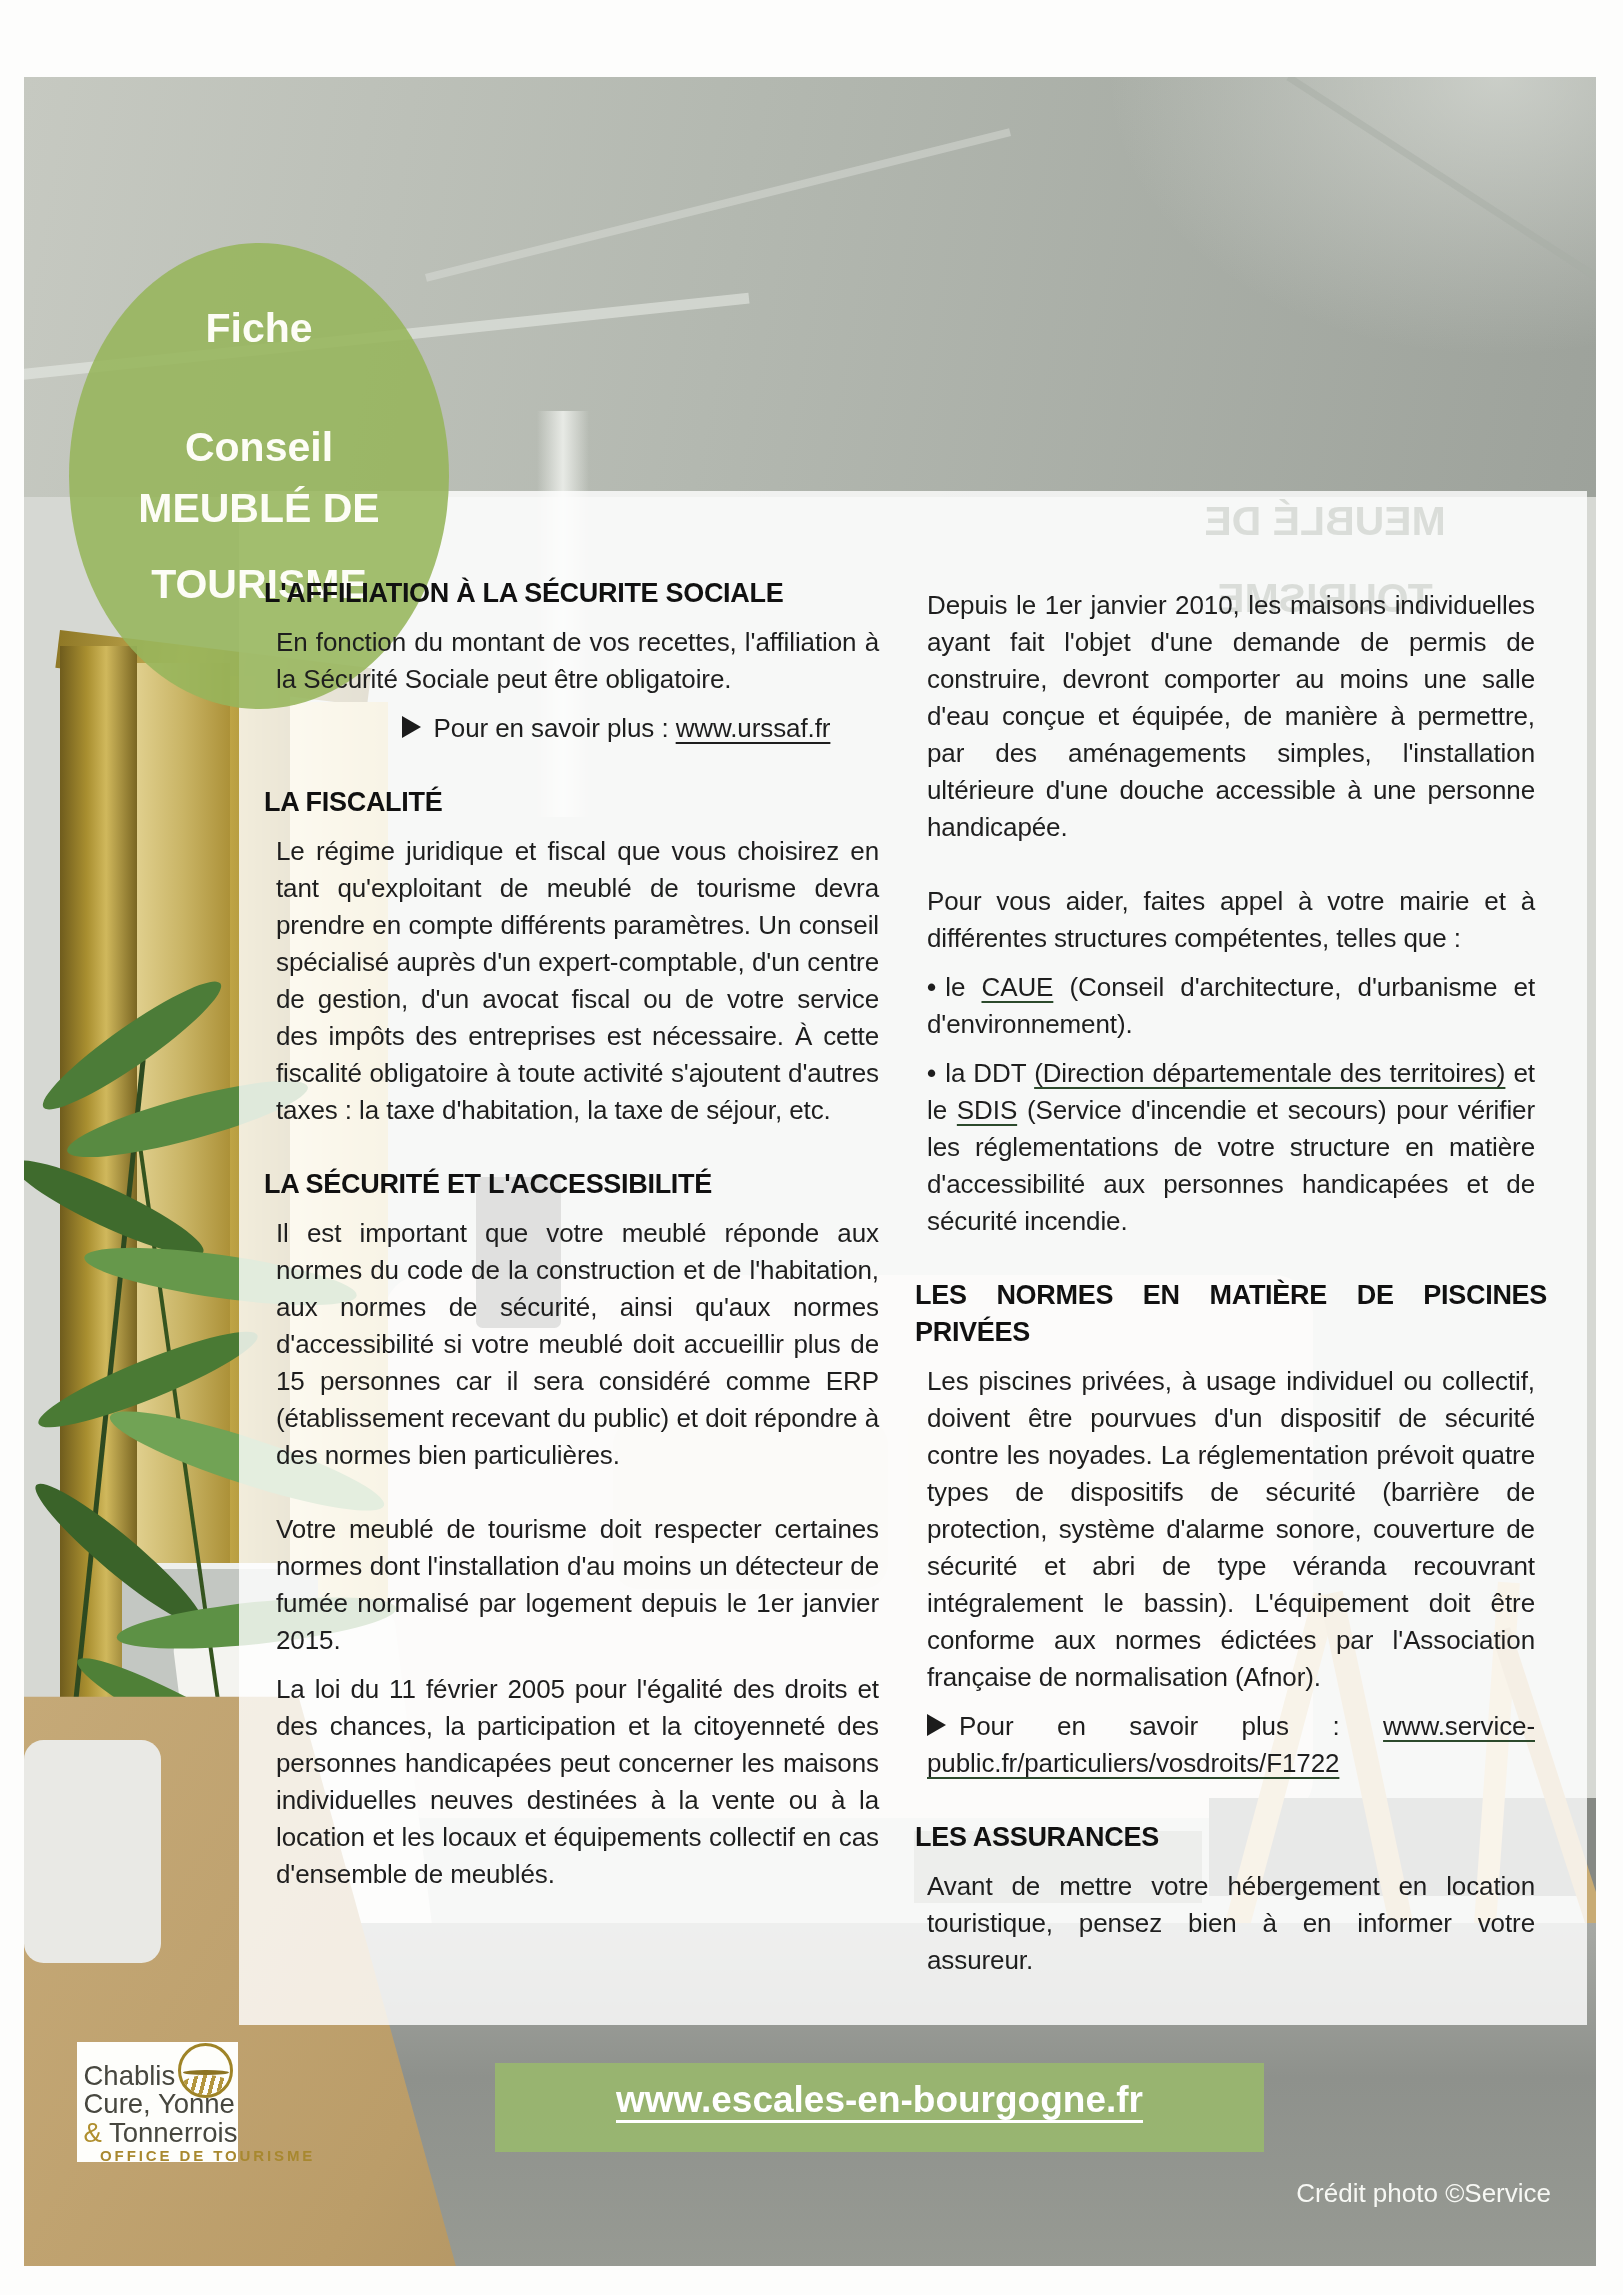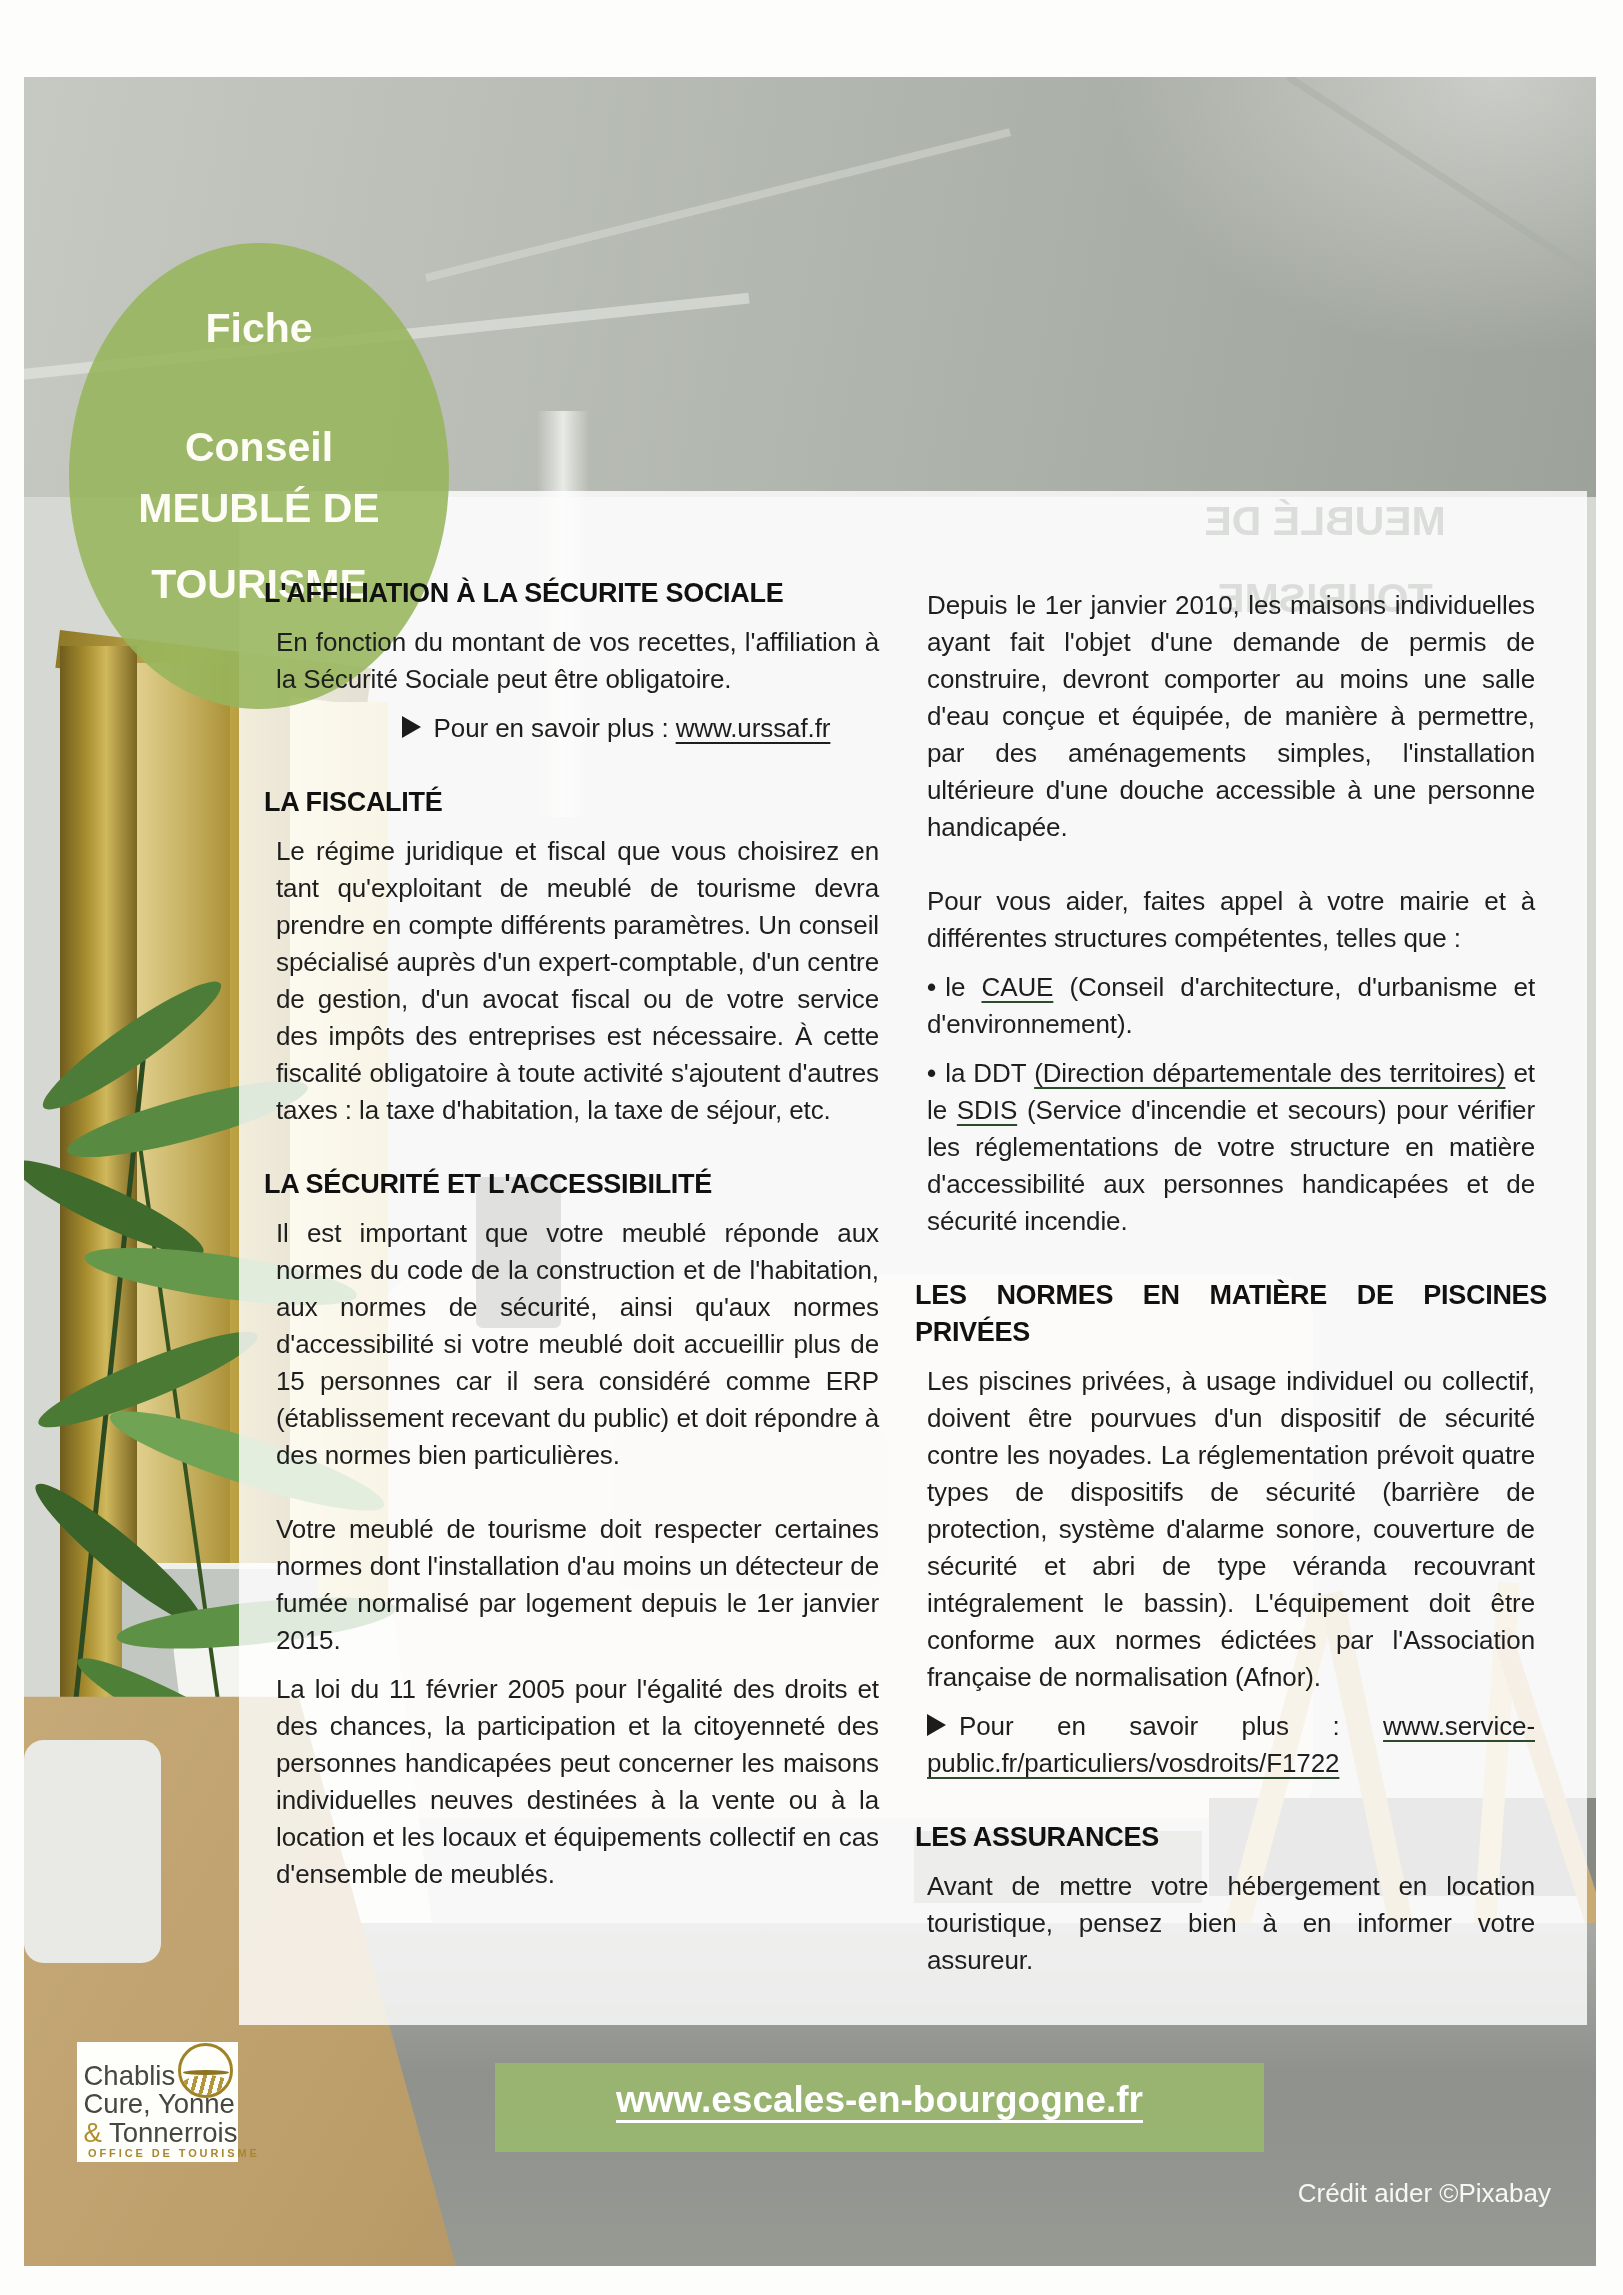--- a/index.html
+++ b/index.html
@@ -35,21 +35,21 @@
   .linkline{margin:0;}
   .indent{padding-left:77px;text-align:center;}
   .tri{display:inline-block;width:0;height:0;border-left:19.6px solid #1c1c1c;
     border-top:11.8px solid transparent;border-bottom:11.8px solid transparent;
     margin-right:13px;position:relative;top:1.3px;}
   .bullet-p::before{content:"\2022";font-weight:bold;margin-right:9.2px;}
   
   .logo-box{left:77px;top:2042px;width:161px;height:120px;background:#fefefb;}
   .logo-line{position:absolute;left:6.5px;color:#47473f;font-size:27.5px;line-height:1;white-space:nowrap;}
   .logo-amp{color:#b08f2e;}
-  .logo-sub{position:absolute;left:11px;top:105px;color:#a8882f;font-size:11px;font-weight:bold;
+  .logo-sub{position:absolute;left:23px;top:105px;color:#a8882f;font-size:15px;font-weight:bold;
     letter-spacing:2.9px;white-space:nowrap;}
   .emblem{position:absolute;right:5.2px;top:1.3px;width:55px;height:55px;border:3.3px solid #9f8427;
     border-radius:50%;box-sizing:border-box;overflow:hidden;background:transparent;}
   .emblem .hill{position:absolute;left:-3.9px;top:29px;width:59px;height:33px;border-radius:50% 50% 0 0;
     background:repeating-linear-gradient(105deg,#b3953c 0 3.9px,rgba(255,255,255,0) 3.9px 8.5px);}
   .emblem .ridge{position:absolute;left:2.6px;top:23.6px;width:46px;height:5.2px;border-radius:50%;background:#8d7423;}
   .banner{left:495px;top:2063px;width:769px;height:89px;background:rgba(154,188,106,0.82);}
   .banner-url{position:absolute;left:0;top:15.7px;width:100%;text-align:center;color:#ffffff;font-weight:bold;
     font-size:37px;text-decoration:underline;text-decoration-thickness:2.6px;text-underline-offset:7.9px;}
   .credit{left:1237px;top:2178px;width:314px;text-align:right;color:#f7f8f4;font-size:26px;}
@@ -173,14 +173,14 @@
   <div class="logo-line" style="top:19.6px;">Chablis</div>
   <div class="logo-line" style="top:48px;">Cure, Yonne</div>
   <div class="logo-line" style="top:77px;"><span class="logo-amp">&amp;</span><span> Tonnerrois</span></div>
   <div class="logo-sub">OFFICE DE TOURISME</div>
 </div>
 
 <div class="abs banner">
   <div class="banner-url">www.escales-en-bourgogne.fr</div>
 </div>
 
-<div class="abs credit">Crédit aider ©Pixabay</div>
+<div class="abs credit">Crédit photo ©Service</div>
 
 
 </body></html>

